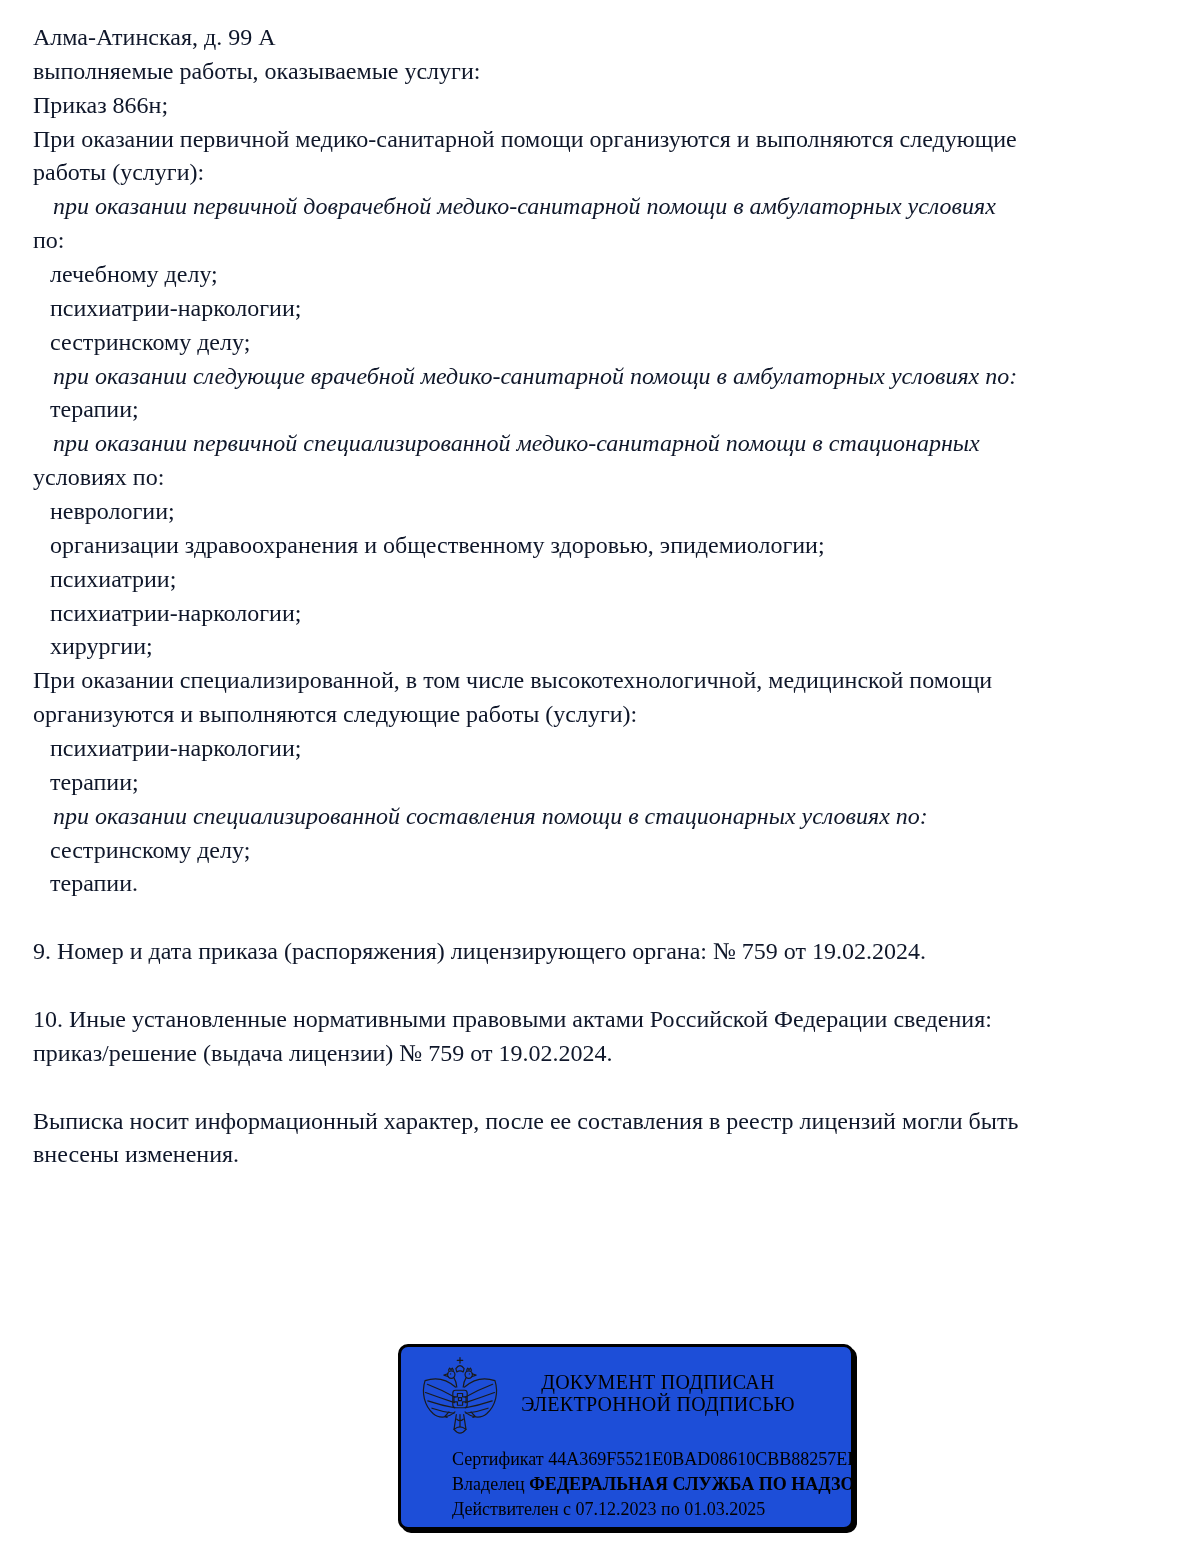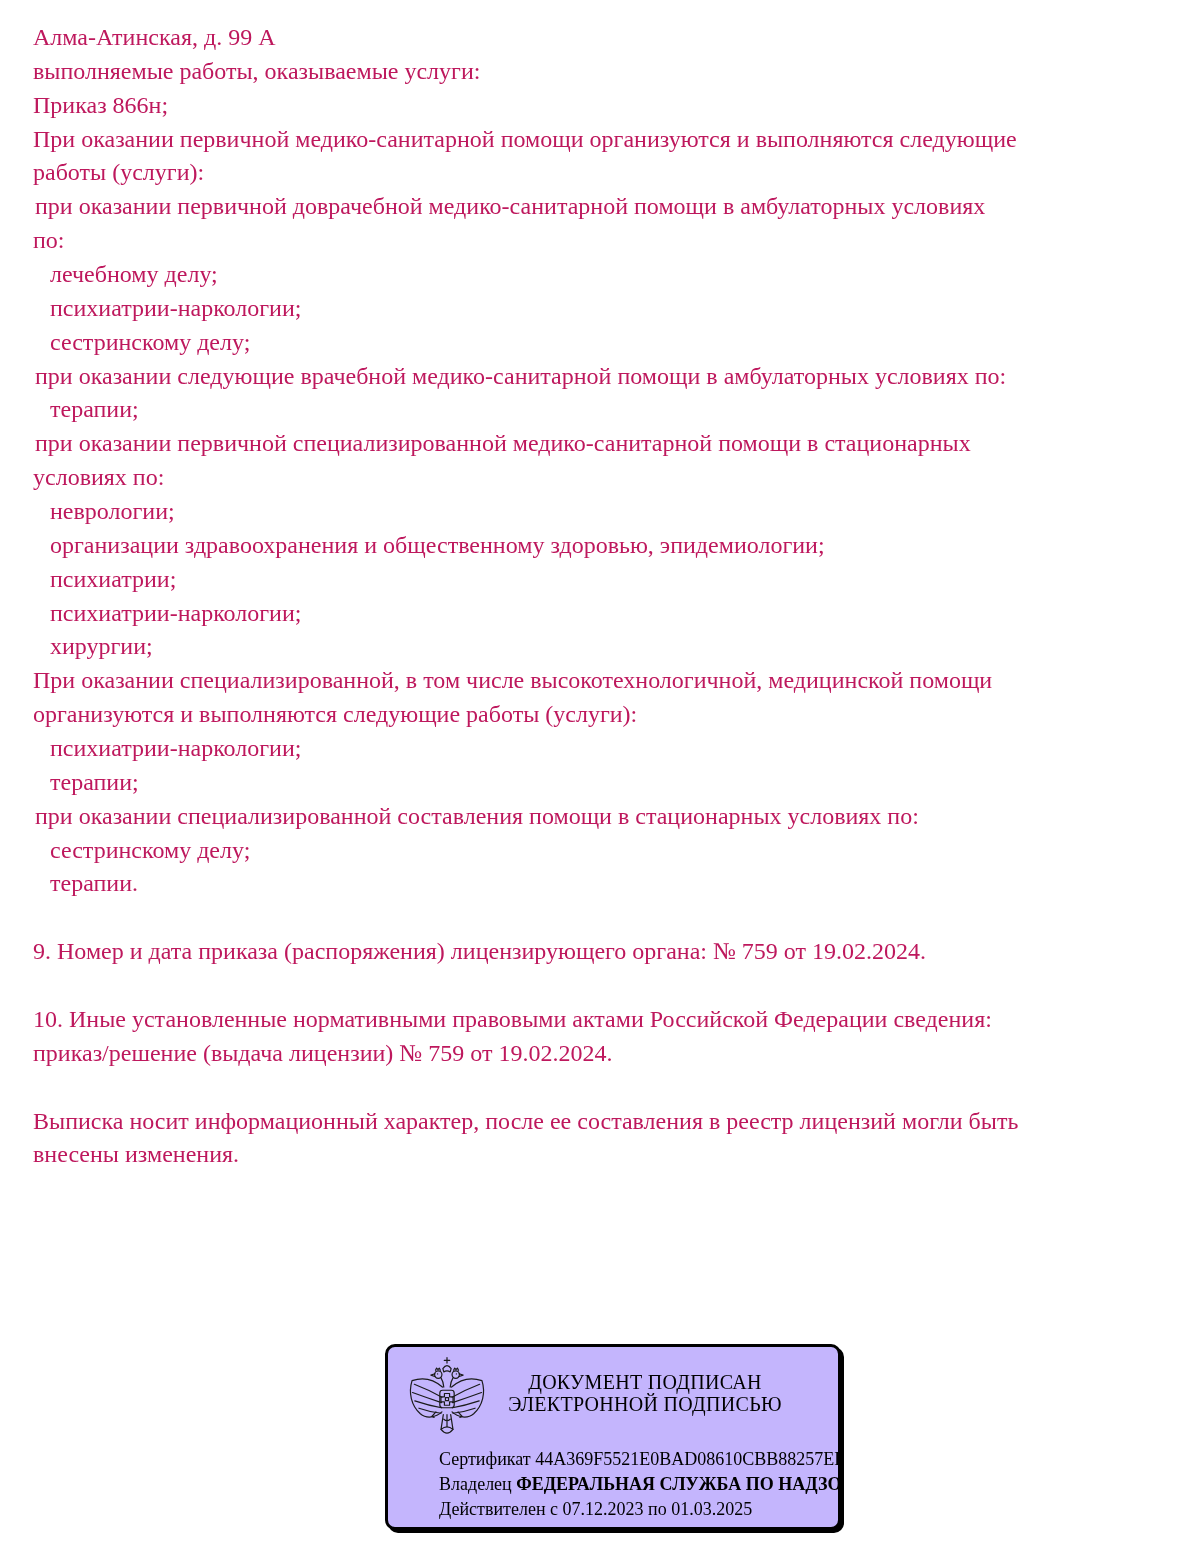--- a/index.html
+++ b/index.html
@@ -21,36 +21,36 @@
     position: absolute;
     left: 33px;
     top: 21px;
     width: 1160px;
   }
   .line {
     font-size: 24px;
     line-height: 33.86px;
     min-height: 33.86px;
     white-space: pre;
-    color: #be185d;
+    color: #0f172a;
   }
   .ind0 { margin-left: 0; }
-  .ind1 { margin-left: 2px; }
+  .ind1 { margin-left: 20px; font-style: italic; }
   .ind2 { margin-left: 17px; }
   
   .stamp {
     position: absolute;
-    left: 385px;
+    left: 398px;
     top: 1344px;
     width: 450px;
     height: 180px;
     border: 3px solid #000000;
     border-radius: 10px;
     box-shadow: 3px 3px 0 #000000;
-    background: #c4b5fd;
+    background: #1d4ed8;
   }
   .stamp-head {
     display: flex;
     align-items: flex-start;
   }
   .emblem-wrap {
     flex: 0 0 118px;
     padding: 8px 0 0 13px;
     box-sizing: border-box;
   }

